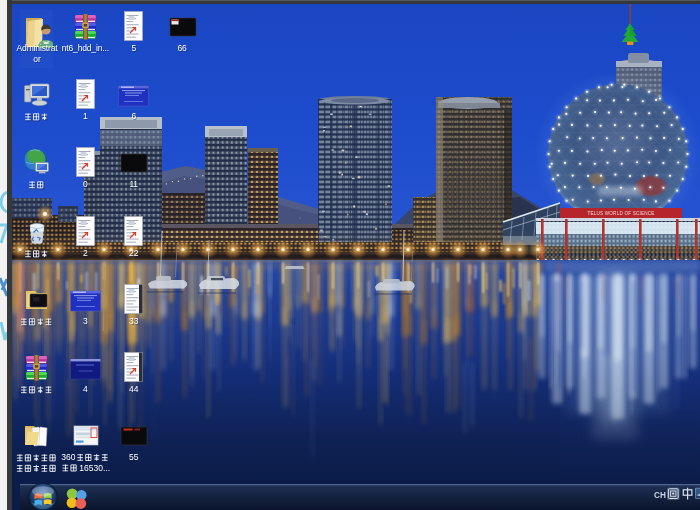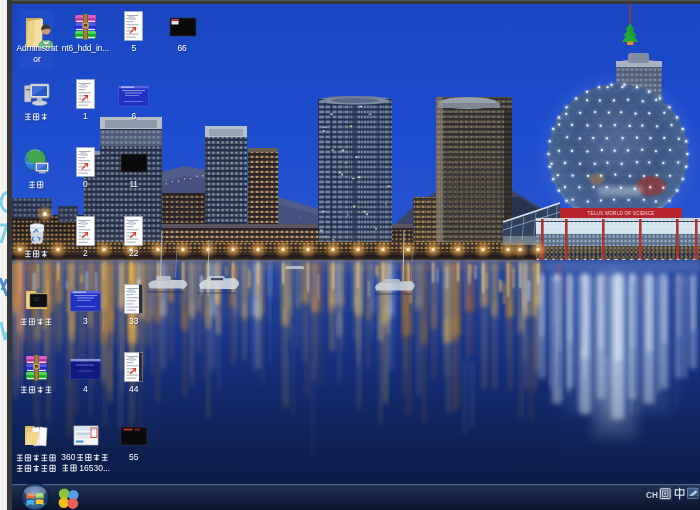--- a/index.html
+++ b/index.html
@@ -3,21 +3,21 @@
 <style>
 html,body{margin:0;padding:0;width:700px;height:510px;overflow:hidden;background:#f4f4f4;
 font-family:"Liberation Sans",sans-serif}
 #stage{position:relative;width:700px;height:510px}
 #wall{position:absolute;left:0;top:0}
 #chrome-white{position:absolute;left:0;top:0;width:7px;height:510px;background:#f2f2f2}
 #chrome-top{position:absolute;left:7px;top:0;width:693px;height:4px;background:#36383b;border-top:1px solid #54575a;box-sizing:border-box}
 #chrome-left{position:absolute;left:7px;top:0;width:5px;height:510px;background:#36383b}
 .ic{position:absolute}
 #labels{position:absolute;left:0;top:0;pointer-events:none}
-#taskbar{position:absolute;left:12px;top:484px;width:565px;height:26px}
+#taskbar{position:absolute;left:20px;top:484px;width:565px;height:26px}
 #tree{position:absolute;left:617px;top:2px}
 </style></head>
 <body>
 <div id="stage">
 <svg id="wall" width="700" height="510" viewBox="0 0 700 510">
       <defs>
 <linearGradient id="sky" x1="0" y1="0" x2="0" y2="1">
  <stop offset="0" stop-color="#1a46c2"></stop>
  <stop offset="0.5" stop-color="#1d4ccd"></stop>
  <stop offset="1" stop-color="#2b58d2"></stop>

